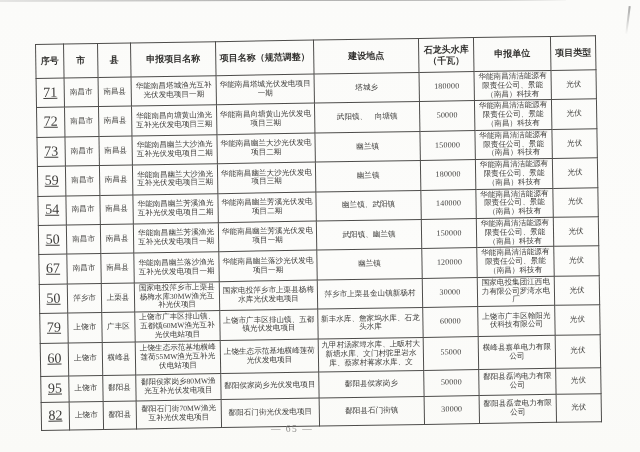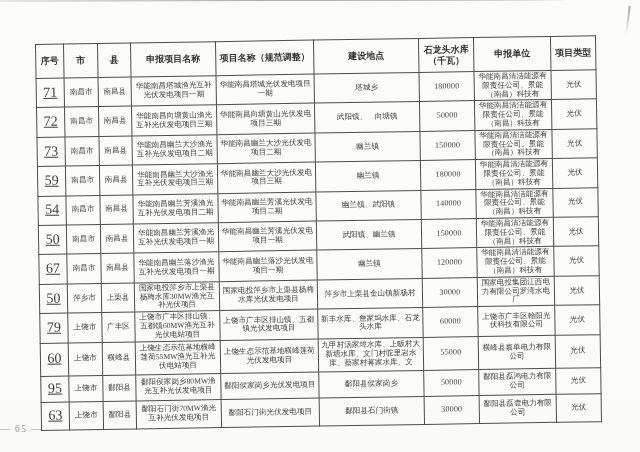--- a/index.html
+++ b/index.html
@@ -58,20 +58,21 @@
   .projects td.c-seq { font-size: 14px; text-decoration: underline; }
   .projects td.c-cap { font-size: 8px; letter-spacing: .2px; }
   .projects thead tr { height: 34px; }
   .projects tbody tr { height: 26px; }
   .projects tbody tr:nth-child(8) { height: 29px; }
   .projects tbody tr:nth-child(9) { height: 29px; }
   .projects tbody tr:nth-child(10) { height: 33px; }
   .projects tbody tr:nth-child(12) { height: 28px; }
   .footer {
     position: absolute; left: 0; width: 584px; top: 424px;
+    text-align: center;
     color: #8f8e8c;
     font-size: 9.5px;
     letter-spacing: 1.5px;
   }
 </style>
 </head>
 <body>
 
 <div class="page">
   <div class="top-edge"></div>
@@ -219,21 +220,21 @@
           <td>上饶市</td>
           <td>鄱阳县</td>
           <td>鄱阳侯家岗乡80MW渔光互补光伏发电项目</td>
           <td>鄱阳侯家岗乡光伏发电项目</td>
           <td>鄱阳县侯家岗乡</td>
           <td class="c-cap">50000</td>
           <td>鄱阳县磊鸿电力有限公司</td>
           <td>光伏</td>
         </tr>
         <tr>
-          <td class="c-seq">63</td>
+          <td class="c-seq">82</td>
           <td>上饶市</td>
           <td>鄱阳县</td>
           <td>鄱阳石门街70MW渔光互补光伏发电项目</td>
           <td>鄱阳石门街光伏发电项目</td>
           <td>鄱阳县石门街镇</td>
           <td class="c-cap">30000</td>
           <td>鄱阳县磊壹电力有限公司</td>
           <td>光伏</td>
         </tr>
       </tbody>

